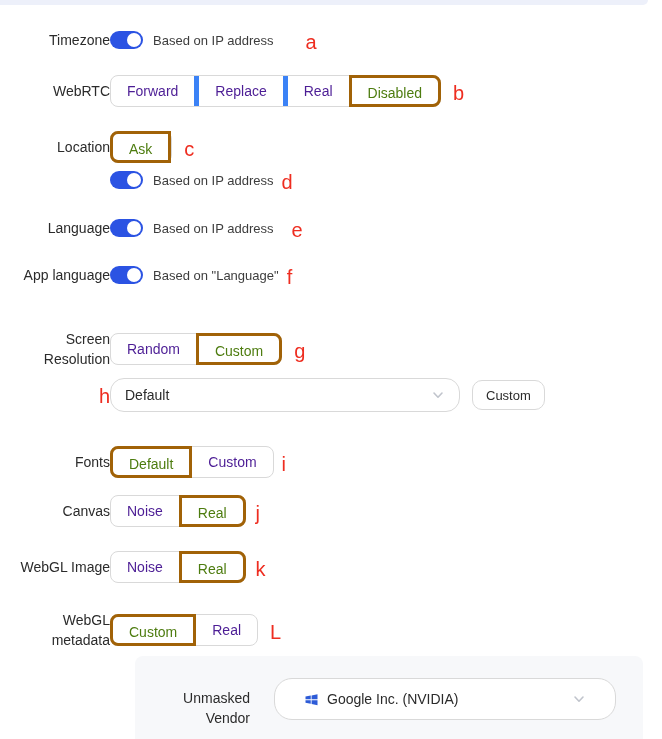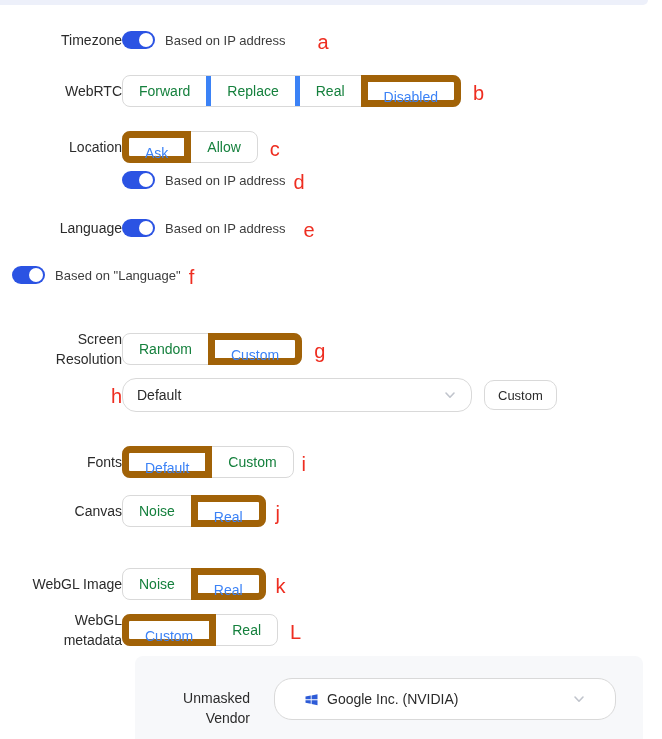--- a/index.html
+++ b/index.html
@@ -8,21 +8,21 @@
     background:#ffffff;
     font-family:"Liberation Sans", sans-serif;
     color:#262626;
   }
   .top-strip{
     position:absolute;top:0;left:0;width:648px;height:5px;
     background:#edf0fa;border-radius:0 0 10px 0;
   }
   .row{
     position:absolute;left:0;width:568px;
-    display:flex;align-items:center;padding-left:12px;
+    display:flex;align-items:center;
   }
   .lbl{
     width:110px;flex:none;text-align:right;
     font-size:14px;color:#2b2b2b;line-height:1.45;
   }
   .lbl .wrap{display:inline-block;max-width:80px;}
   .ctl{display:flex;align-items:center;}
   
   .toggle{
     display:inline-block;width:33px;height:18px;border-radius:9px;
@@ -33,26 +33,26 @@
     border-radius:50%;background:#ffffff;
   }
   .toggle-text{margin-left:10px;font-size:13px;color:#3d3d3d;white-space:pre;}
   
   .seg{
     display:inline-flex;align-items:stretch;height:32px;box-sizing:border-box;
     border:1px solid #d9d9d9;border-radius:8px;background:#fff;
   }
   .seg-btn{
     background:none;border:none;margin:0;height:30px;box-sizing:border-box;
-    padding:0 16px;font-size:14px;color:#15803d;cursor:pointer;
+    padding:0 16px;font-size:14px;color:#4c1d95;cursor:pointer;
     font-family:"Liberation Sans", sans-serif;line-height:30px;
   }
   .seg-btn + .seg-btn{border-left:5px solid #3b82f6;}
   .seg-btn.selected{
-    color:#3b82f6;border:7px solid #a16207;height:32px;
+    color:#4d7c0f;border:3px solid #a16207;height:32px;
     margin-top:-1px;margin-bottom:-1px;position:relative;z-index:2;text-align:center;
   }
   .seg-btn.selected.first{border-radius:8px 0 0 8px;margin-left:-1px;}
   .seg-btn.selected.last{border-radius:0 8px 8px 0;margin-right:-1px;}
   .seg-btn.selected + .seg-btn{border-left:none;}
   
   .ann{
     color:#ee2d20;font-size:20px;line-height:1;margin-left:12px;
     position:relative;top:2px;flex:none;
   }
@@ -110,21 +110,20 @@
     </div>
     <span class="ann">b</span>
   </div>
 </div>
 
 <div class="row" style="top:131px">
   <div class="lbl">Location</div>
   <div class="ctl">
     <div class="seg">
       <button class="seg-btn selected first">Ask</button>
-      <button class="seg-btn">Allow</button>
     </div>
     <span class="ann">c</span>
   </div>
 </div>
 
 <div class="row" style="top:170px">
   <div class="lbl"></div>
   <div class="ctl">
     <button class="toggle"></button>
     <span class="toggle-text">Based on IP address</span>
@@ -135,20 +134,21 @@
 <div class="row" style="top:218px">
   <div class="lbl">Language</div>
   <div class="ctl">
     <button class="toggle"></button>
     <span class="toggle-text">Based on IP address</span>
     <span class="ann" style="margin-left:18px">e</span>
   </div>
 </div>
 
 <div class="row" style="top:265px">
+  <div class="lbl">App language</div>
   <div class="ctl">
     <button class="toggle"></button>
     <span class="toggle-text">Based on "Language"</span>
     <span class="ann" style="margin-left:8px">f</span>
   </div>
 </div>
 
 <div class="row" style="top:329px">
   <div class="lbl"><span class="wrap">Screen Resolution</span></div>
   <div class="ctl">
@@ -188,21 +188,21 @@
   <div class="lbl">Canvas</div>
   <div class="ctl">
     <div class="seg">
       <button class="seg-btn">Noise</button>
       <button class="seg-btn selected last">Real</button>
     </div>
     <span class="ann" style="margin-left:10px">j</span>
   </div>
 </div>
 
-<div class="row" style="top:568px">
+<div class="row" style="top:551px">
   <div class="lbl">WebGL Image</div>
   <div class="ctl">
     <div class="seg">
       <button class="seg-btn">Noise</button>
       <button class="seg-btn selected last">Real</button>
     </div>
     <span class="ann" style="margin-left:10px">k</span>
   </div>
 </div>
 

